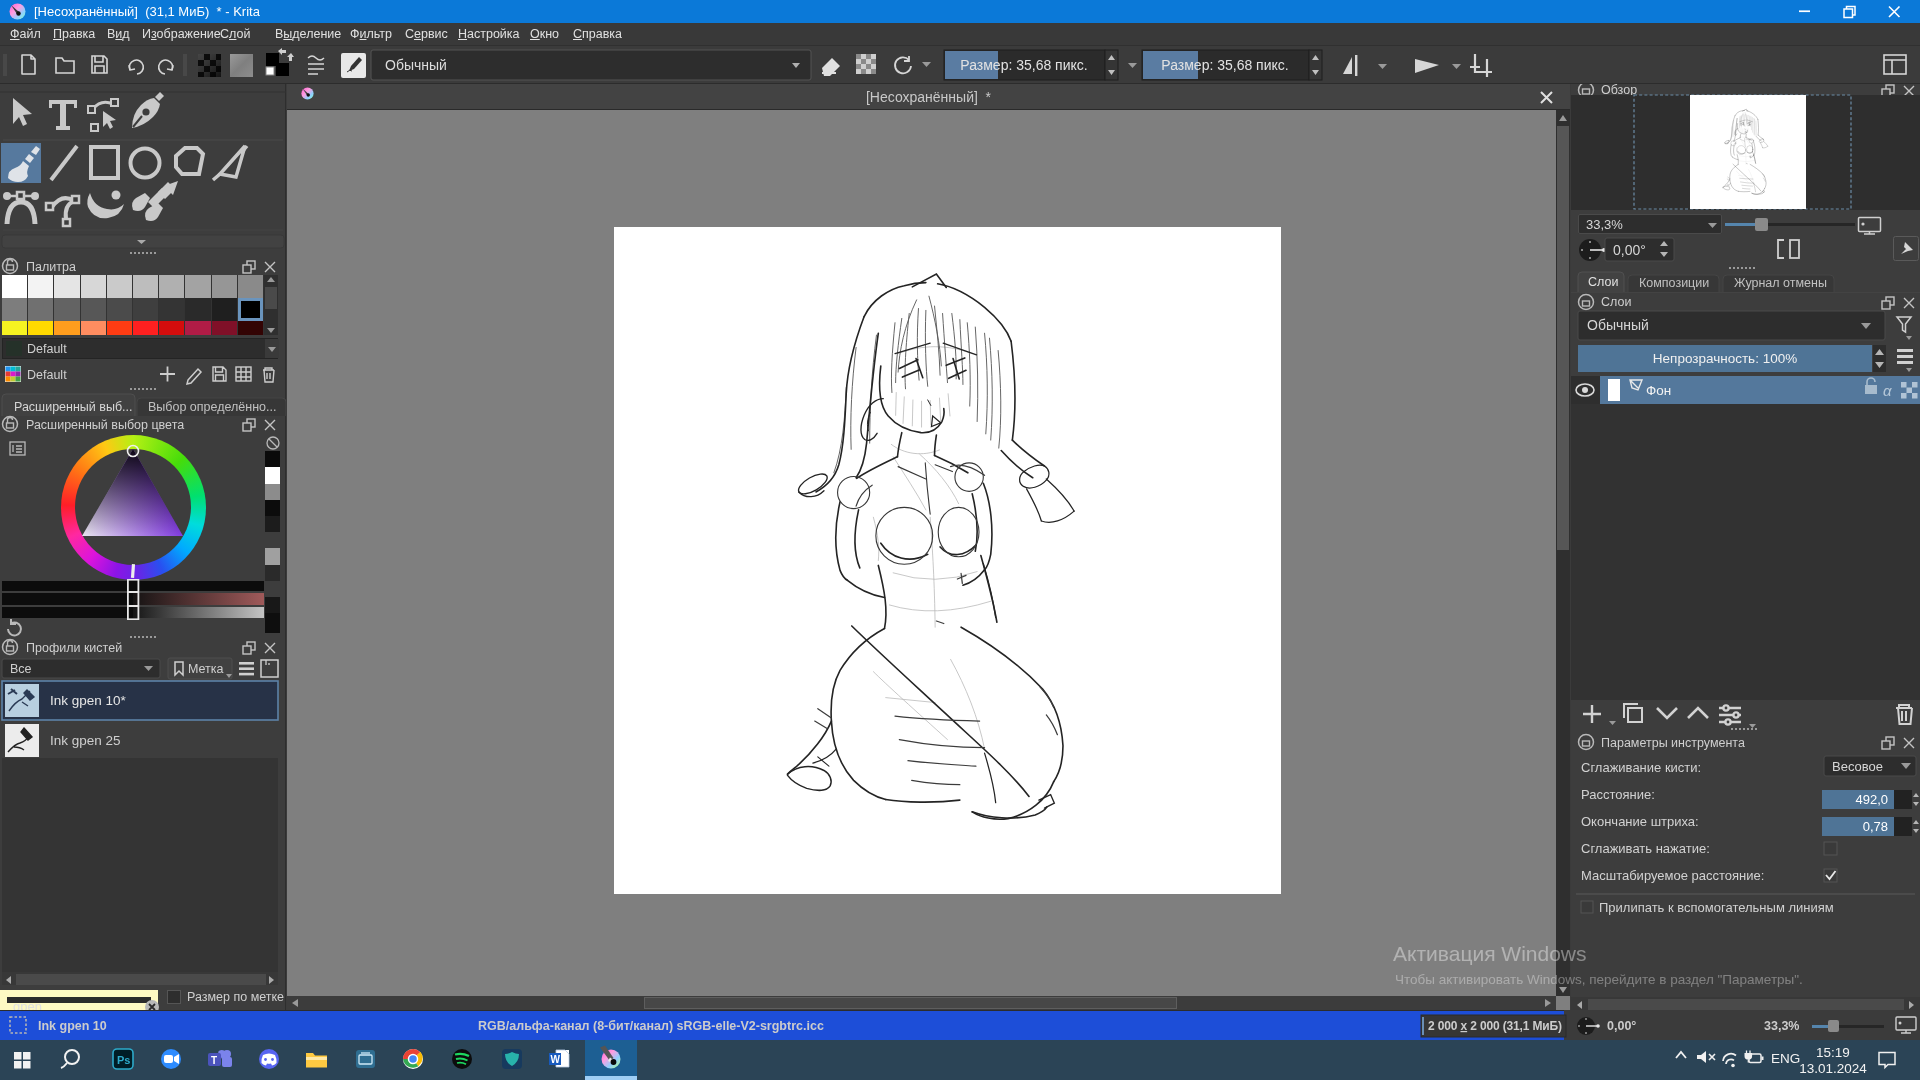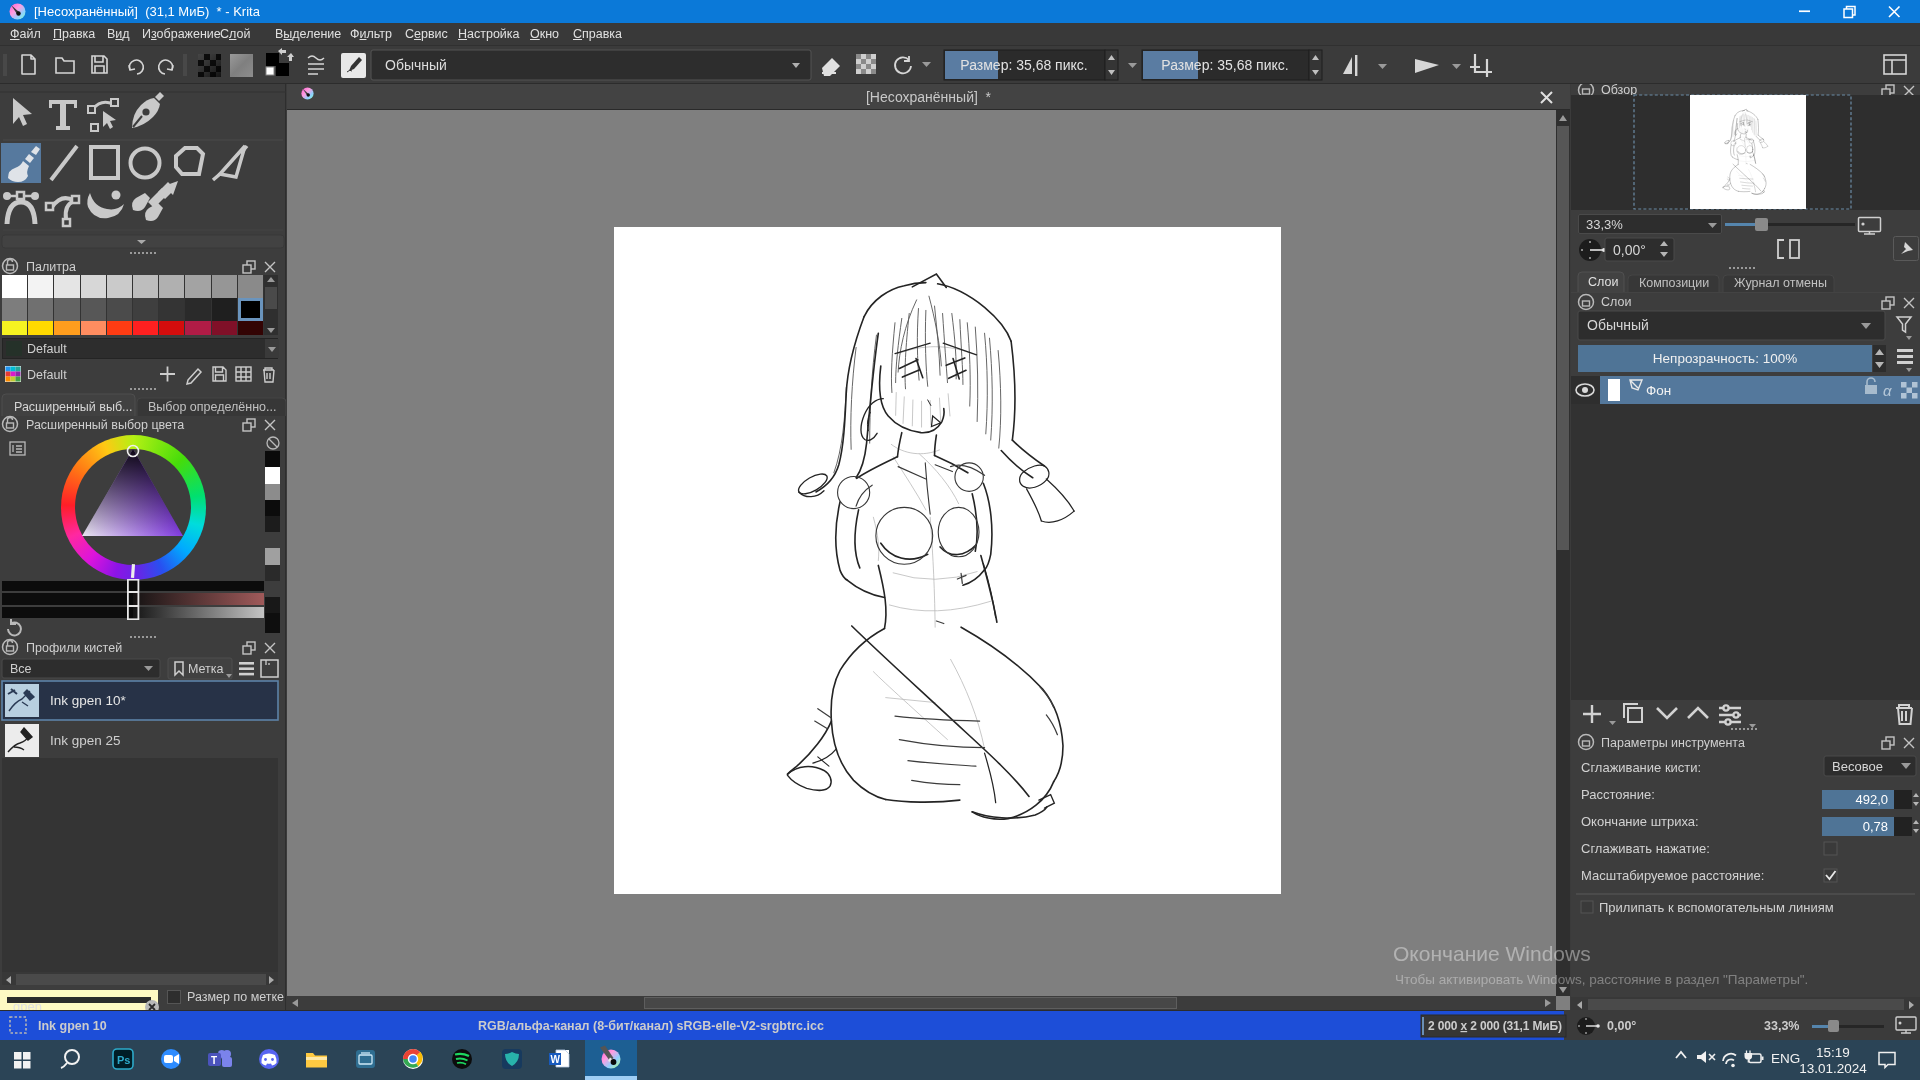--- a/index.html
+++ b/index.html
@@ -807,22 +807,22 @@
     </svg>
 
     <div class="abs" style="left:0;top:913px;width:349px;height:13px;background:#383838">
       <svg width="349" height="13">
           <path d="M11 3 l0 8 l-5 -4 z" fill="#aaa"></path>
           <path d="M338 3 l0 8 l5 -4 z" fill="#aaa"></path>
       <rect x="17" y="1" width="316" height="11" fill="#4a4a4a"></rect>
         </svg>
     </div>
   </div>
-  <div class="abs" style="left:1393px;top:942px;font-size:21px;color:rgba(255,255,255,0.40)">Окончание Windows</div>
-  <div class="abs" style="left:1395px;top:972px;font-size:13.5px;color:rgba(255,255,255,0.35)">Чтобы активировать Windows, расстояние в раздел "Параметры".</div>
+  <div class="abs" style="left:1393px;top:942px;font-size:21px;color:rgba(255,255,255,0.40)">Активация Windows</div>
+  <div class="abs" style="left:1395px;top:972px;font-size:13.5px;color:rgba(255,255,255,0.35)">Чтобы активировать Windows, перейдите в раздел "Параметры".</div>
   <div id="statusbar" class="abs">
     <svg class="abs" style="left:0;top:0" width="1920" height="30" viewBox="0 0 1920 30">
       <rect x="10" y="6" width="16" height="16" fill="none" stroke="#b5b5b5" stroke-width="1.6" stroke-dasharray="2.5 2"></rect>
       <text x="38" y="19" font-size="12.5" fill="#cccccc">Ink gpen 10</text>
       <text x="478" y="19" font-size="12.5" fill="#cccccc">RGB/альфа-канал (8-бит/канал)  sRGB-elle-V2-srgbtrc.icc</text>
       <rect x="1421" y="4" width="145" height="22" fill="#363636" stroke="#2a2a2a"></rect>
       <rect x="1422" y="6" width="2" height="18" fill="#6a8fb5"></rect>
       <text x="1428" y="19" font-size="12" fill="#cccccc" textLength="134">2 000 <tspan text-decoration="underline">x</tspan> 2 000 (31,1 МиБ)</text>
       <circle cx="1586" cy="15" r="9" fill="#1c1c1c"></circle>
       <path d="M1586 15 h12" stroke="#e6e6e6" stroke-width="1.4"></path>

